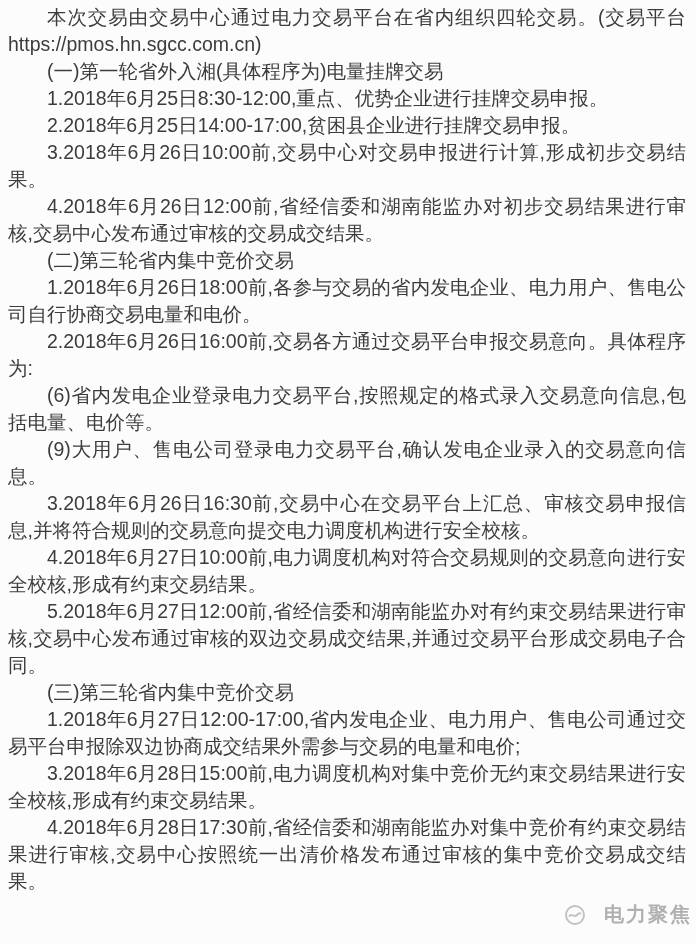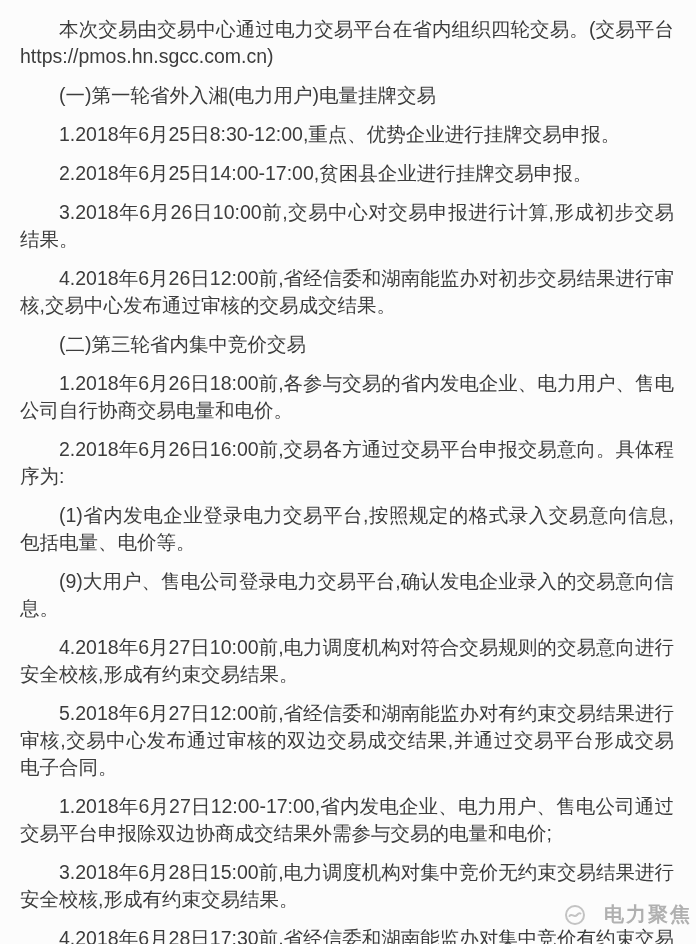--- a/index.html
+++ b/index.html
@@ -16,21 +16,21 @@
     font-family: "Liberation Sans", "DejaVu Sans", sans-serif;
   }
   .doc {
     padding: 4px 10px 0 8px;
     font-size: 19.5px;
     line-height: 27px;
     color: #3c3c3c;
     text-align: justify;
   }
   .para {
-    margin: 12px;
+    margin: 0;
     text-indent: 2em;
   }
   .watermark {
     position: absolute;
     right: 4px;
     bottom: 16px;
     display: flex;
     align-items: center;
     gap: 18px;
     opacity: 0.8;
@@ -47,32 +47,34 @@
     letter-spacing: 2px;
     color: #9e9e9e;
   }
 </style>
 </head>
 <body>
 
 <div class="page">
   <div class="doc">
     <p class="para">本次交易由交易中心通过电力交易平台在省内组织四轮交易。(交易平台https://pmos.hn.sgcc.com.cn)</p>
-    <p class="para">(一)第一轮省外入湘(电力用户)电量挂牌交易</p>
+    <p class="para">(一)第一轮省外入湘(具体程序为)电量挂牌交易</p>
     <p class="para">1.2018年6月25日8:30-12:00,重点、优势企业进行挂牌交易申报。</p>
     <p class="para">2.2018年6月25日14:00-17:00,贫困县企业进行挂牌交易申报。</p>
     <p class="para">3.2018年6月26日10:00前,交易中心对交易申报进行计算,形成初步交易结果。</p>
     <p class="para">4.2018年6月26日12:00前,省经信委和湖南能监办对初步交易结果进行审核,交易中心发布通过审核的交易成交结果。</p>
     <p class="para">(二)第三轮省内集中竞价交易</p>
     <p class="para">1.2018年6月26日18:00前,各参与交易的省内发电企业、电力用户、售电公司自行协商交易电量和电价。</p>
     <p class="para">2.2018年6月26日16:00前,交易各方通过交易平台申报交易意向。具体程序为:</p>
-    <p class="para">(1)省内发电企业登录电力交易平台,按照规定的格式录入交易意向信息,包括电量、电价等。</p>
+    <p class="para">(6)省内发电企业登录电力交易平台,按照规定的格式录入交易意向信息,包括电量、电价等。</p>
     <p class="para">(9)大用户、售电公司登录电力交易平台,确认发电企业录入的交易意向信息。</p>
+    <p class="para">3.2018年6月26日16:30前,交易中心在交易平台上汇总、审核交易申报信息,并将符合规则的交易意向提交电力调度机构进行安全校核。</p>
     <p class="para">4.2018年6月27日10:00前,电力调度机构对符合交易规则的交易意向进行安全校核,形成有约束交易结果。</p>
     <p class="para">5.2018年6月27日12:00前,省经信委和湖南能监办对有约束交易结果进行审核,交易中心发布通过审核的双边交易成交结果,并通过交易平台形成交易电子合同。</p>
+    <p class="para">(三)第三轮省内集中竞价交易</p>
     <p class="para">1.2018年6月27日12:00-17:00,省内发电企业、电力用户、售电公司通过交易平台申报除双边协商成交结果外需参与交易的电量和电价;</p>
     <p class="para">3.2018年6月28日15:00前,电力调度机构对集中竞价无约束交易结果进行安全校核,形成有约束交易结果。</p>
     <p class="para">4.2018年6月28日17:30前,省经信委和湖南能监办对集中竞价有约束交易结果进行审核,交易中心按照统一出清价格发布通过审核的集中竞价交易成交结果。</p>
 
   </div>
 
   <div class="watermark">
     <span class="wm-icon">
       <svg viewBox="0 0 22 22" width="22" height="22">
         <circle cx="11" cy="11" r="9" fill="none" stroke="#b5b5b5" stroke-width="2"></circle>

